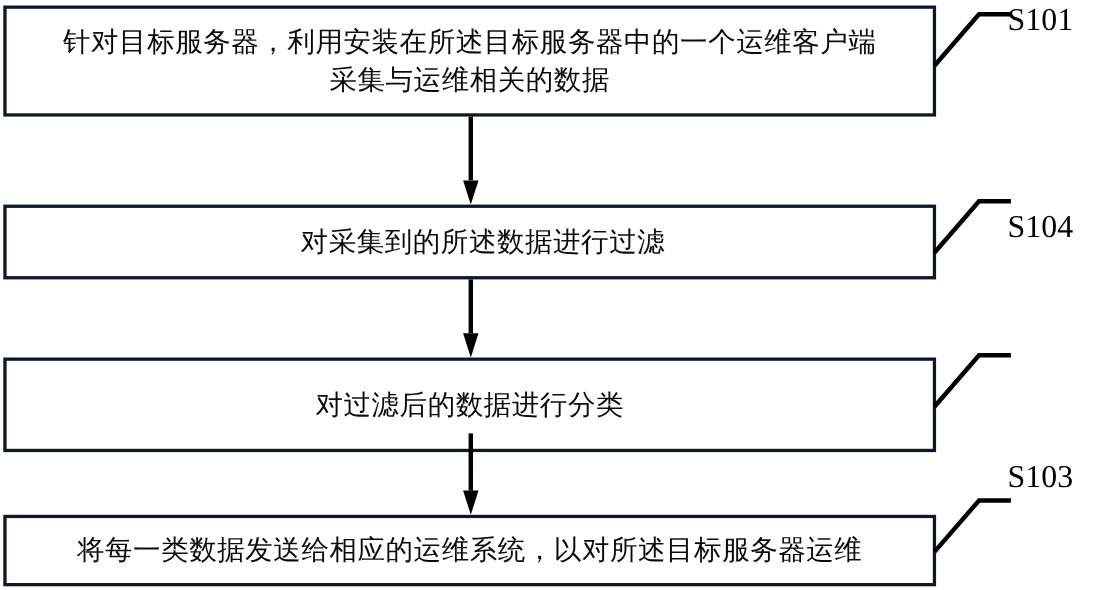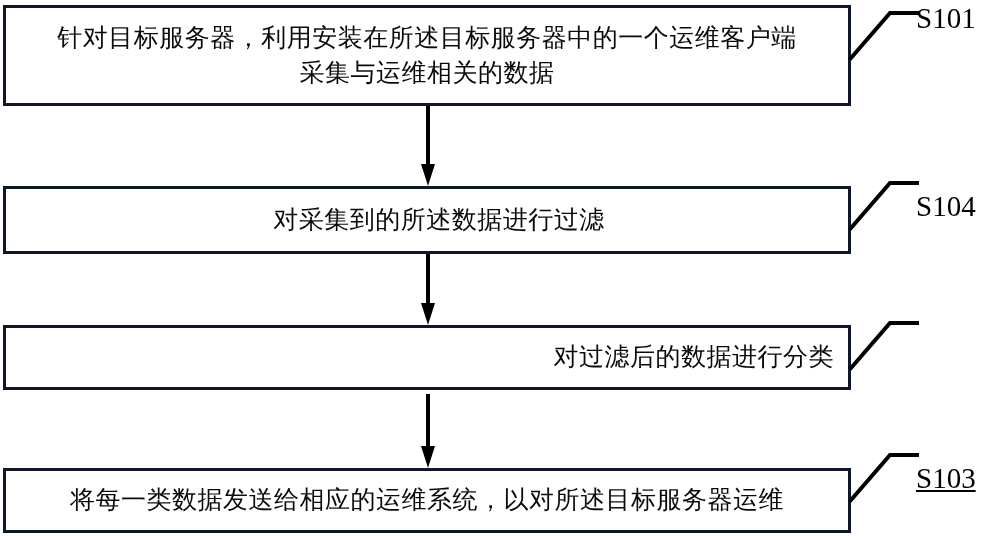--- a/index.html
+++ b/index.html
@@ -32,21 +32,21 @@
     font-size: 25px;
     line-height: 1.38;
     color: #0a0a0a;
     letter-spacing: 0.5px;
     white-space: pre-line;
     padding: 0 14px;
   }
 
   #box-s101 { left: 3px;  top: 5px;   width: 848px; height: 101px; }
   #box-s104 { left: 3px;  top: 186px; width: 848px; height: 68px; padding-left: 24px; }
-  #box-s102a{ left: 3px;  top: 325px; width: 848px; height: 65px; justify-content: flex-end; }
+  #box-s102a{ left: 3px;  top: 325px; width: 848px; height: 86px; }
   #box-s103 { left: 3px;  top: 468px; width: 848px; height: 65px; align-items: center; }
 
   
   .connector {
     position: absolute;
     left: 421px;
     width: 14px;
   }
   .connector .shaft {
     position: absolute;
@@ -96,21 +96,21 @@
   #leader-s101  { left: 845px; top: 8px;   width: 80px; height: 56px; }
   #label-s101   { left: 916px; top: 2px; }
 
   #leader-s104  { left: 845px; top: 178px; width: 80px; height: 56px; }
   #label-s104   { left: 916px; top: 170px; margin-top: 20px; }
 
   #leader-s102a { left: 845px; top: 318px; width: 80px; height: 56px; }
   #label-s102a  { left: 916px; top: 310px; }
 
   #leader-s103  { left: 845px; top: 450px; width: 80px; height: 56px; }
-  #label-s103   { left: 916px; top: 462px; text-decoration: underline; }
+  #label-s103   { left: 916px; top: 418px; }
 </style>
 </head>
 <body>
 
 <div id="canvas">
 
   <div class="box" id="box-s101">
     <div class="box-text">针对目标服务器，利用安装在所述目标服务器中的一个运维客户端
 采集与运维相关的数据</div>
   </div>

